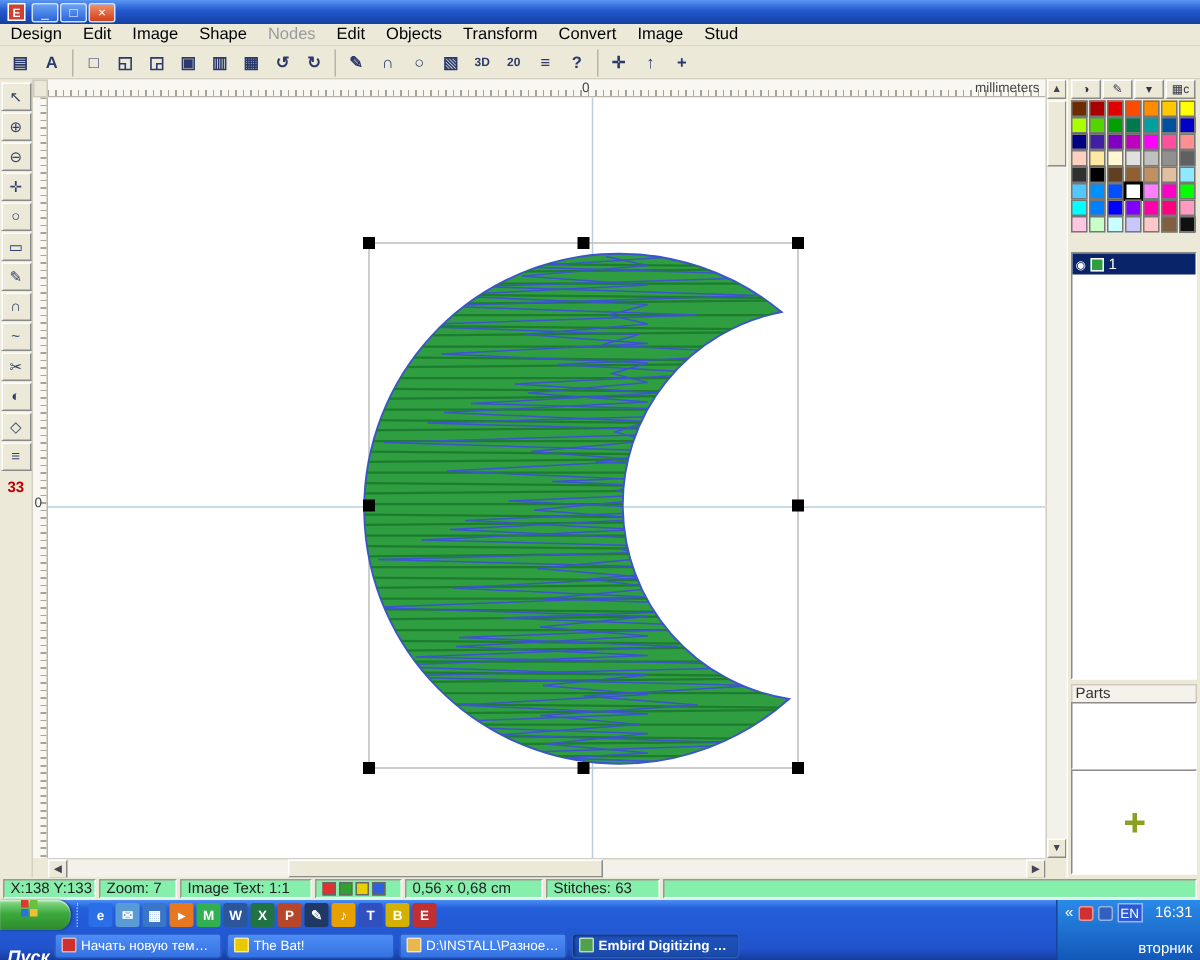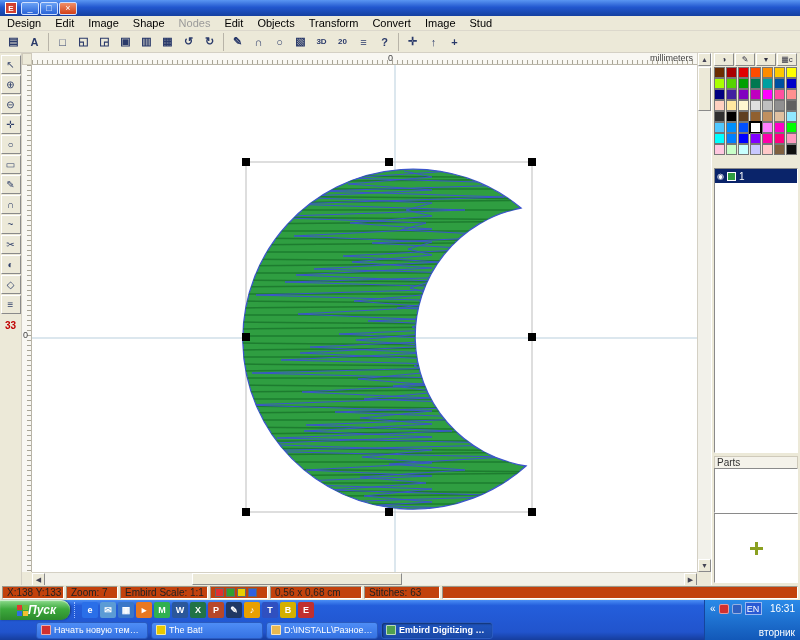--- a/index.html
+++ b/index.html
@@ -86,39 +86,39 @@
   .preview-box{position:absolute;top:460px;left:2px;right:2px;height:70px;background:#fff;
     border:1px solid;border-color:#8a8a8a #fff #fff #8a8a8a;}
   .preview-cross{position:absolute;left:50%;top:50%;width:13px;height:13px;margin:-6px 0 0 -6px;}
   .preview-cross::before{content:"";position:absolute;left:0;top:5px;width:13px;height:3px;background:#8aa020;}
   .preview-cross::after{content:"";position:absolute;left:5px;top:0;width:3px;height:13px;background:#8aa020;}
 
   
   .statusbar{position:absolute;top:585px;left:0;right:0;height:15px;background:#ece9d8;display:flex;gap:2px;
     align-items:center;padding:1px 2px;}
   .status-field{height:13px;display:flex;align-items:center;padding:0 4px;font-size:10px;color:#222;
-    border:1px solid;border-color:#9b988c #fff #fff #9b988c;background:#c2410c;white-space:nowrap;overflow:hidden;}
+    border:1px solid;border-color:#9b988c #fff #fff #9b988c;background:#86efac;white-space:nowrap;overflow:hidden;}
   .status-field:nth-of-type(1){width:62px;}
   .status-field:nth-of-type(2){width:52px;}
   .status-field:nth-of-type(3){width:88px;}
   .status-field:nth-of-type(4){width:58px;}
   .status-field:nth-of-type(5){width:92px;}
   .status-field:nth-of-type(6){width:76px;}
   .status-field:nth-of-type(7){flex:1;}
   .chip{width:9px;height:9px;border:1px solid #666;margin-right:2px;display:inline-block;}
 
   
   .taskbar{position:absolute;top:600px;left:0;right:0;height:40px;
     background:linear-gradient(180deg,#4a8ef5 0%,#245edb 14%,#2154cd 80%,#16railway 100%);
     background:linear-gradient(180deg,#4a8ef5 0%,#245edb 14%,#2154cd 80%,#163d9d 100%);}
   .tb-row1{position:absolute;top:0;left:0;right:96px;height:20px;display:flex;align-items:center;}
   .tb-row2{position:absolute;top:20px;left:0;right:96px;height:20px;display:flex;align-items:center;padding-left:36px;}
-  .start-btn{height:20px;padding:0 14px 0 17px;display:flex;align-items:center;gap:0;border:none;
+  .start-btn{height:20px;padding:0 14px 0 5px;display:flex;align-items:center;gap:20px;border:none;
     border-radius:0 9px 9px 0;color:#fff;font-weight:bold;font-style:italic;font-size:12px;
-    background:linear-gradient(180deg,#8edc8e,#3daa3d 45%,#2c8a2c);box-shadow:inset 0 1px 1px rgba(255,255,255,.6),1px 0 2px rgba(0,0,0,.4);}
+    background:linear-gradient(180deg,#8edc8e,#3daa3d 45%,#2c8a2c);box-shadow:inset 0 1px 1px rgba(255,255,255,.6),1px 0 2px rgba(0,0,0,.4);flex-direction:column;}
   .winflag{width:11px;height:11px;display:grid;grid-template-columns:5px 5px;grid-template-rows:5px 5px;gap:1px;}
   .winflag i{display:block;}
   .winflag .r{background:#e03a2f;}.winflag .g{background:#6cbf3a;}.winflag .b{background:#2f6fe0;}.winflag .y{background:#f0c030;}
   .ql-grip{width:4px;height:16px;margin-left:4px;border-left:1px dotted #9ec0ff;}
   .quick-launch{display:flex;gap:2px;margin-left:4px;align-items:center;}
   .ql-btn{width:16px;height:16px;font-size:9px;font-weight:bold;color:#fff;border:none;border-radius:2px;
     display:flex;align-items:center;justify-content:center;padding:0;}
   .task-btn{height:17px;width:112px;margin-right:3px;display:flex;align-items:center;gap:3px;padding:0 4px;
     background:linear-gradient(180deg,#4e8df6,#3572e2);border:1px solid #2a5bc0;border-radius:3px;color:#fff;
     font-size:9px;white-space:nowrap;overflow:hidden;}
@@ -448,21 +448,21 @@
     <div class="parts-title">Parts</div>
     <div class="parts-box"></div>
     <div class="preview-box">
       <div class="preview-cross"></div>
     </div>
   </div>
 
   <div class="statusbar">
       <div class="status-field">X:138 Y:133</div>
       <div class="status-field">Zoom: 7</div>
-      <div class="status-field">Embird Scale: 1:1</div>
+      <div class="status-field">Image Text: 1:1</div>
       <div class="status-field">
         <span class="chip" style="background: rgb(224, 48, 48);"></span>
         <span class="chip" style="background: rgb(48, 160, 48);"></span>
         <span class="chip" style="background: rgb(232, 208, 0);"></span>
         <span class="chip" style="background: rgb(48, 96, 224);"></span>
       </div>
       <div class="status-field">0,56 x 0,68 cm</div>
       <div class="status-field">Stitches: 63</div>
       <div class="status-field"></div>
     </div>

